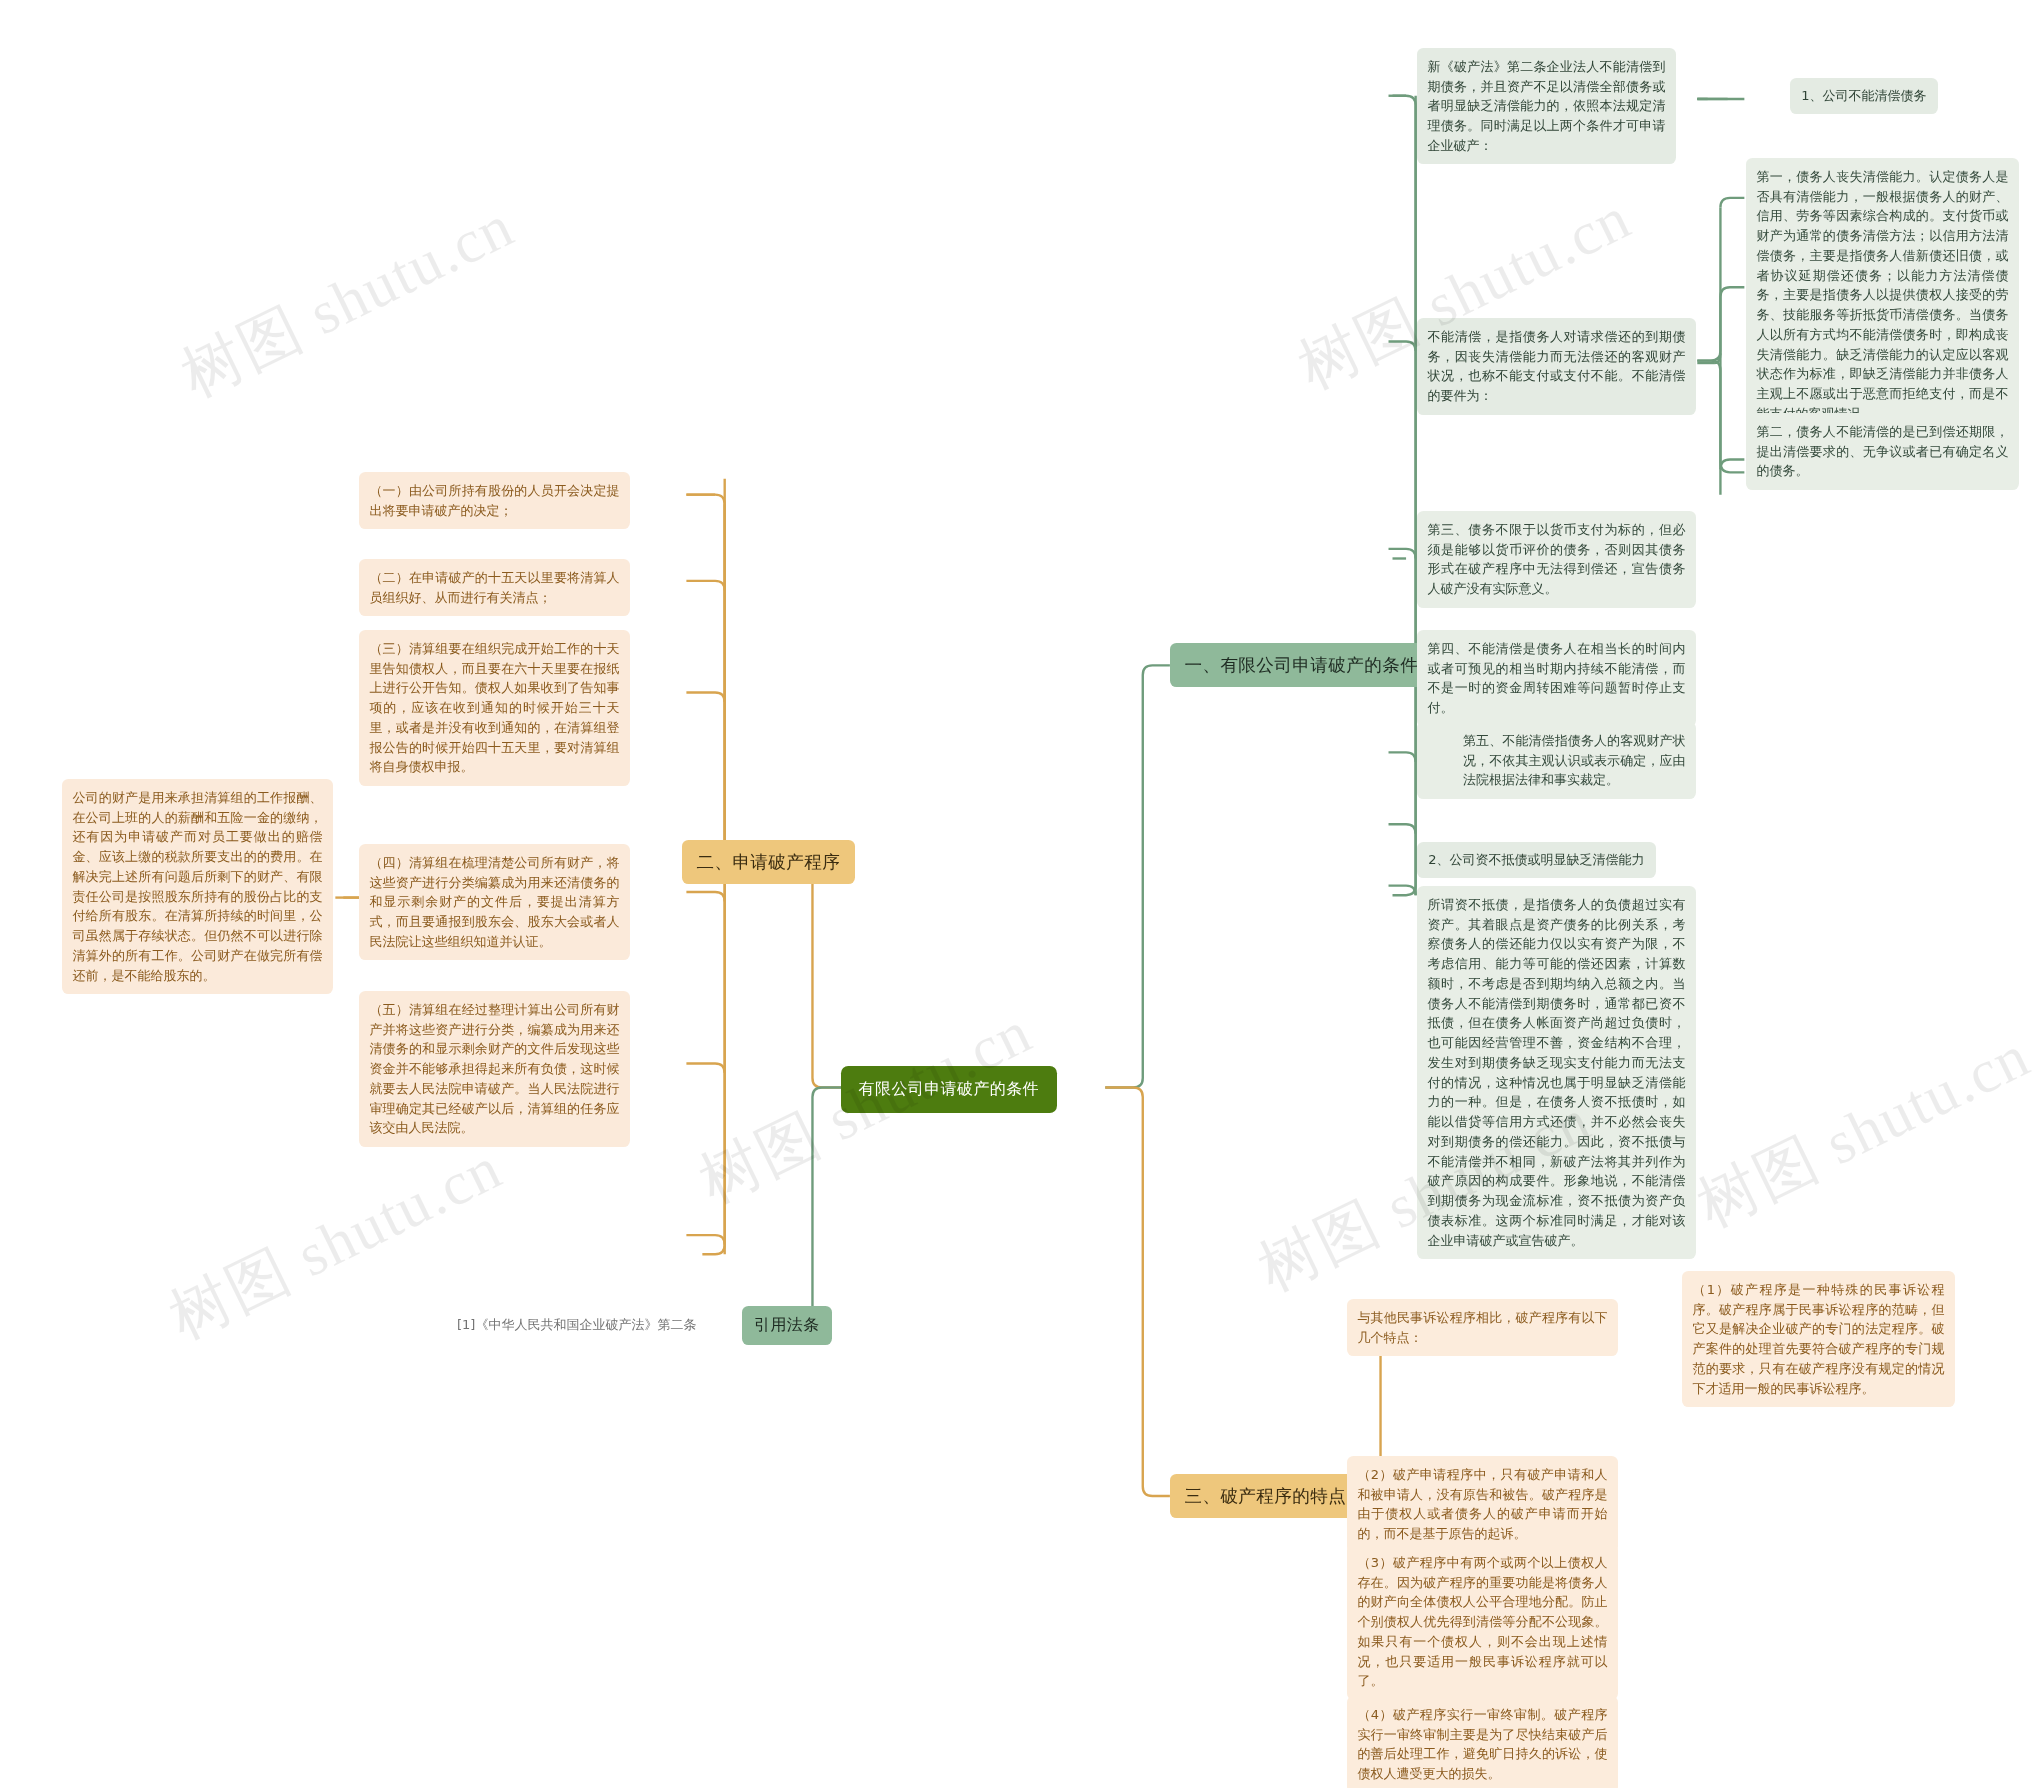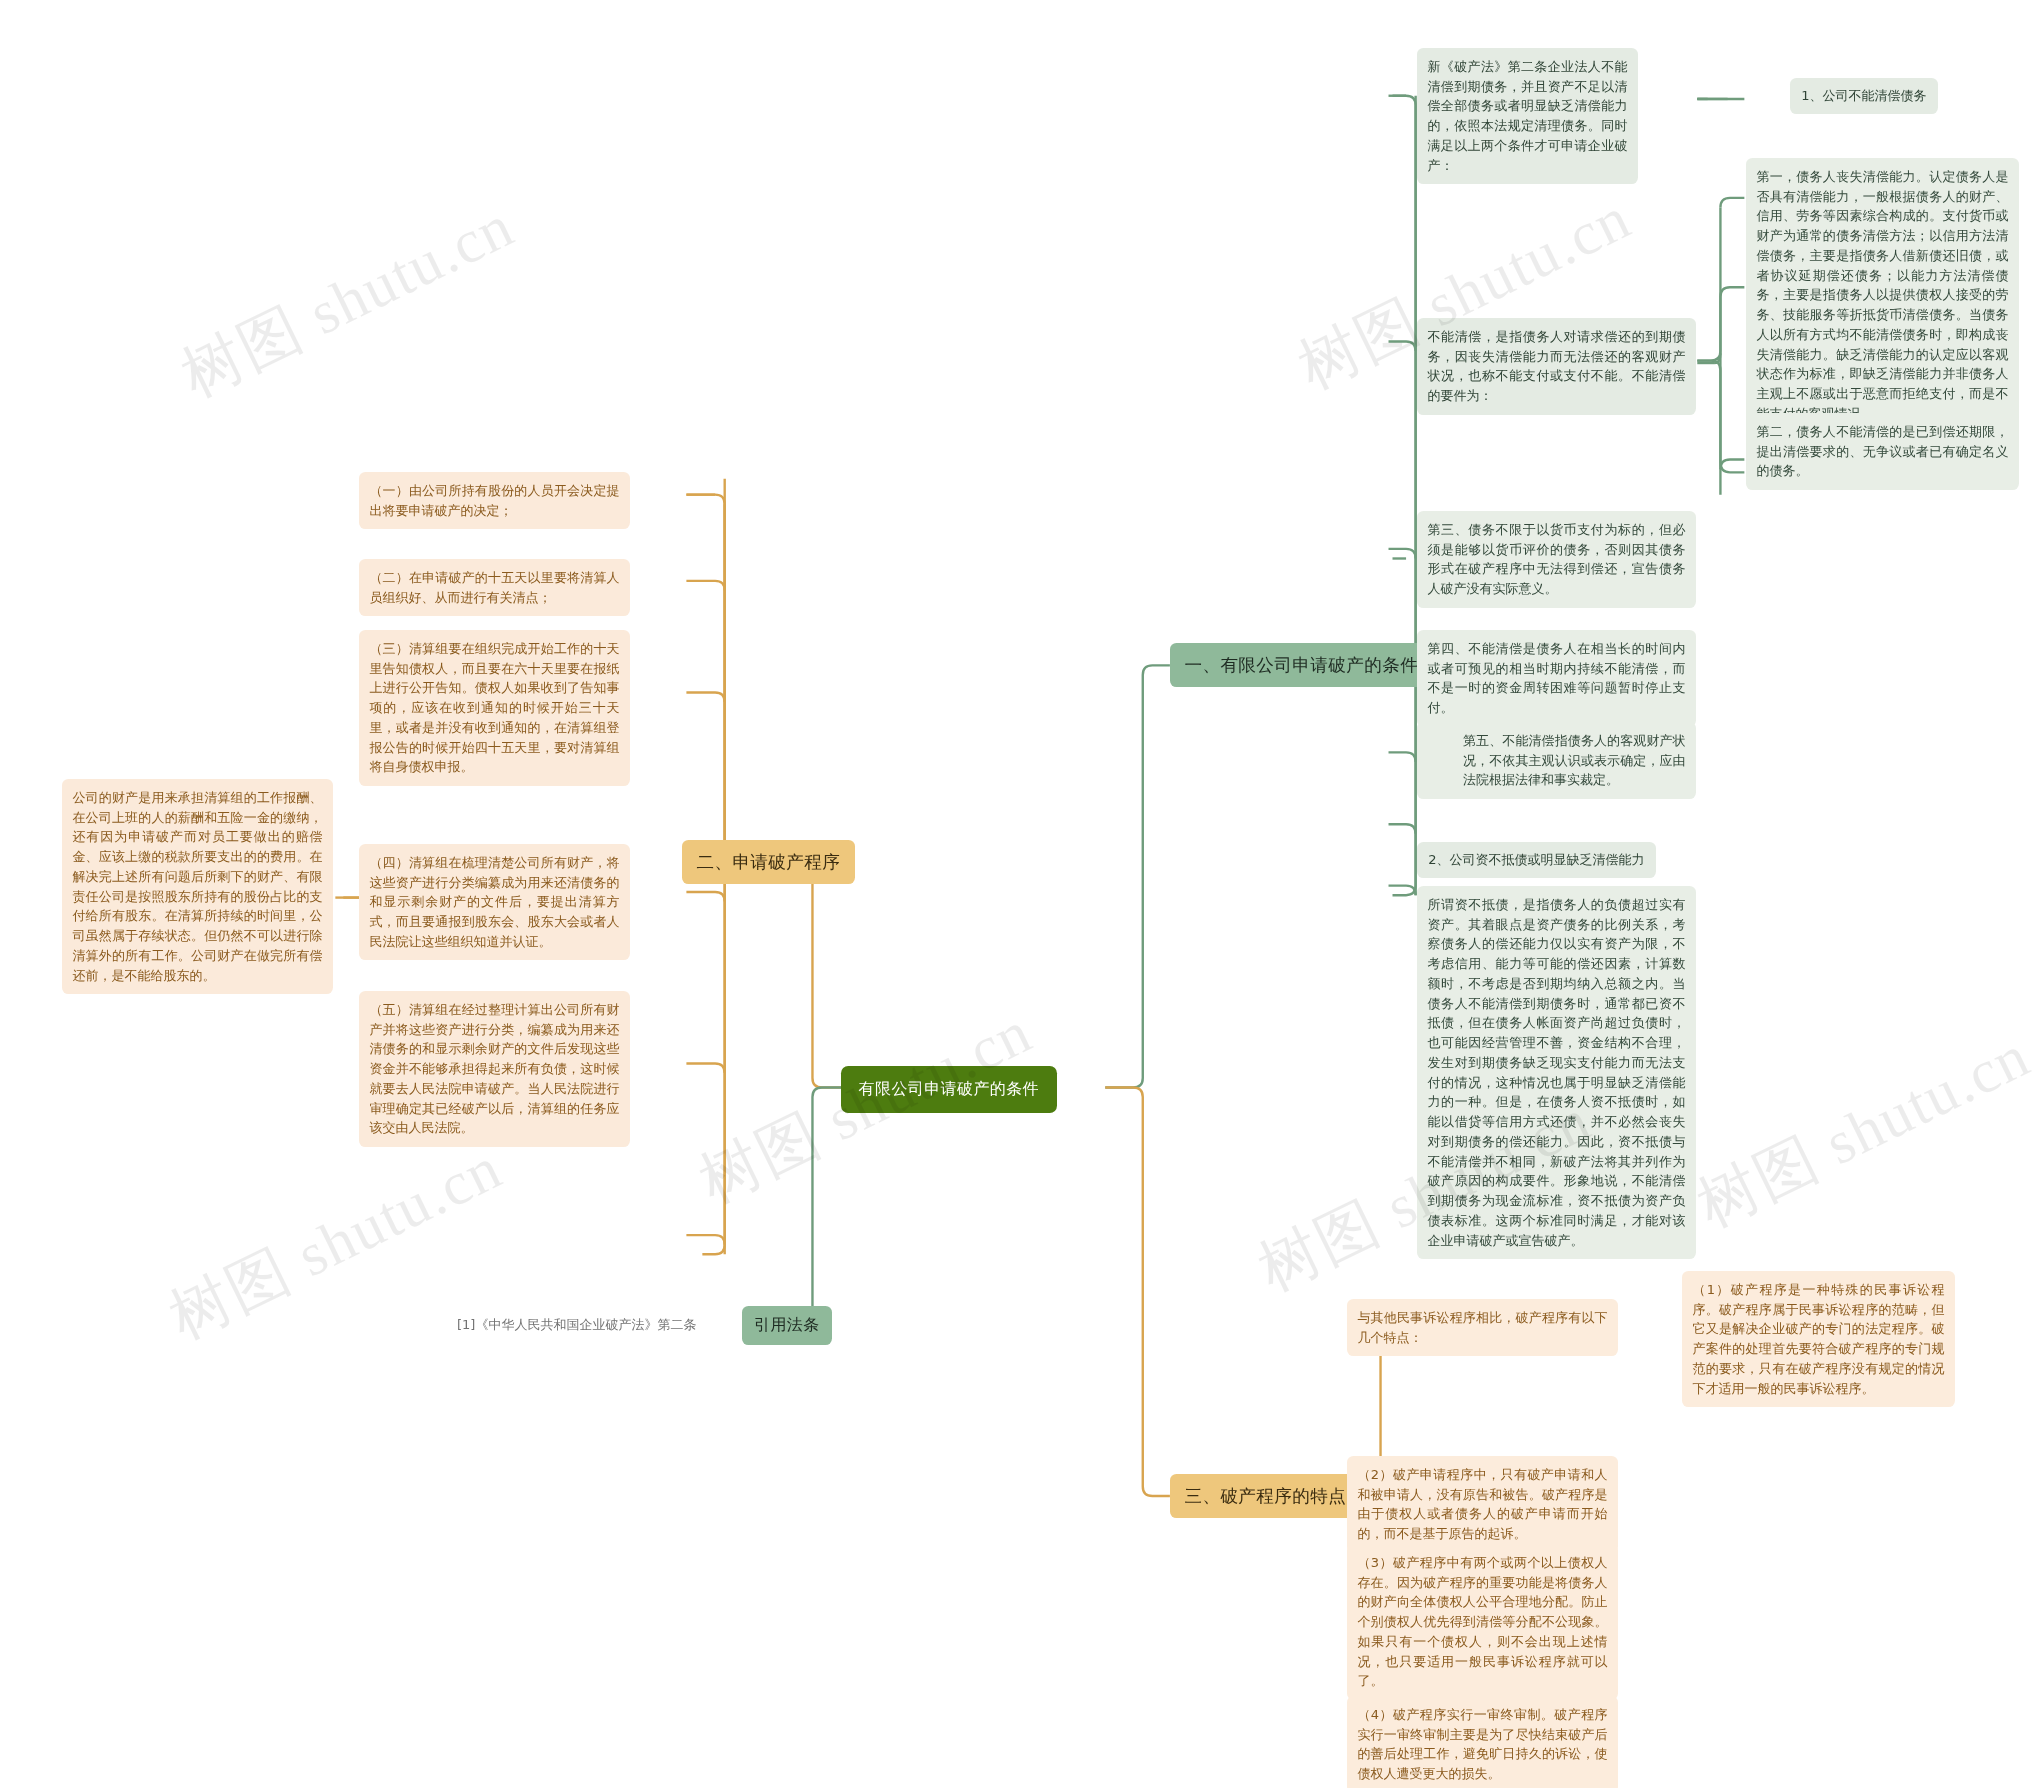--- a/index.html
+++ b/index.html
@@ -207,21 +207,21 @@
       <path d="M2156,260 Q2156,248 2168,248 L2186,248"></path>
       <path d="M2156,588 Q2156,576 2168,576 L2186,576"></path>
       <path d="M2148,455 Q2156,455 2156,443 L2156,443"></path>
     </g>
   </svg>
 
   <div class="node root" style="left:841px; top:1066px;">有限公司申请破产的条件</div>
 
   <div class="node branch green" style="left:1170px; top:643px;">一、有限公司申请破产的条件</div>
 
-  <div class="node leaf green" style="left:1417px; top:48px; width:221px;">新《破产法》第二条企业法人不能清偿到期债务，并且资产不足以清偿全部债务或者明显缺乏清偿能力的，依照本法规定清理债务。同时满足以上两个条件才可申请企业破产：</div>
+  <div class="node leaf green" style="left:1417px; top:48px; width:259px;">新《破产法》第二条企业法人不能清偿到期债务，并且资产不足以清偿全部债务或者明显缺乏清偿能力的，依照本法规定清理债务。同时满足以上两个条件才可申请企业破产：</div>
 
   <div class="node leaf tag" style="left:1746px; top:78px;margin-left:44px;">1、公司不能清偿债务</div>
 
   <div class="node leaf green" style="left:1417px; top:318px; width:279px;">不能清偿，是指债务人对请求偿还的到期债务，因丧失清偿能力而无法偿还的客观财产状况，也称不能支付或支付不能。不能清偿的要件为：</div>
 
   <div class="node leaf greenpale" style="left:1746px; top:158px; width:273px;">第一，债务人丧失清偿能力。认定债务人是否具有清偿能力，一般根据债务人的财产、信用、劳务等因素综合构成的。支付货币或财产为通常的债务清偿方法；以信用方法清偿债务，主要是指债务人借新债还旧债，或者协议延期偿还债务；以能力方法清偿债务，主要是指债务人以提供债权人接受的劳务、技能服务等折抵货币清偿债务。当债务人以所有方式均不能清偿债务时，即构成丧失清偿能力。缺乏清偿能力的认定应以客观状态作为标准，即缺乏清偿能力并非债务人主观上不愿或出于恶意而拒绝支付，而是不能支付的客观情况。</div>
 
   <div class="node leaf greenpale" style="left:1746px; top:413px; width:273px;">第二，债务人不能清偿的是已到偿还期限，提出清偿要求的、无争议或者已有确定名义的债务。</div>
 
   <div class="node leaf greenpale" style="left:1417px; top:511px; width:279px;">第三、债务不限于以货币支付为标的，但必须是能够以货币评价的债务，否则因其债务形式在破产程序中无法得到偿还，宣告债务人破产没有实际意义。</div>

